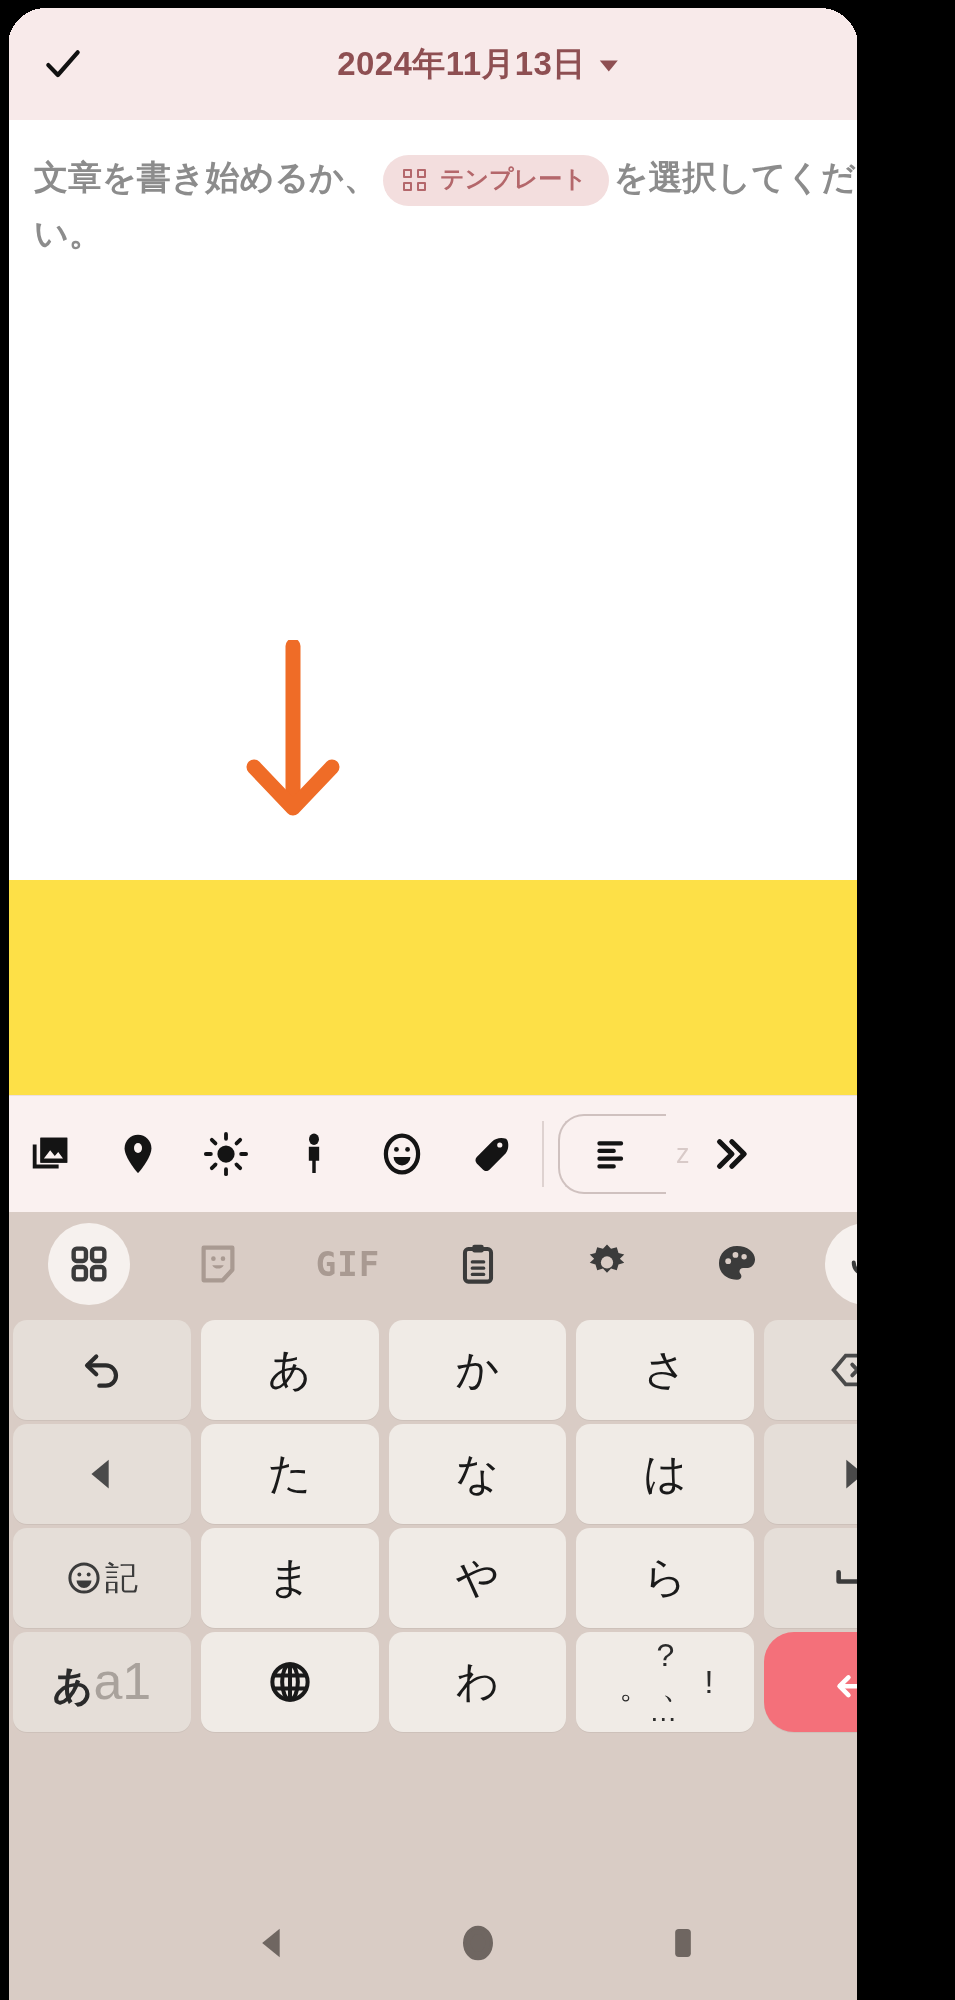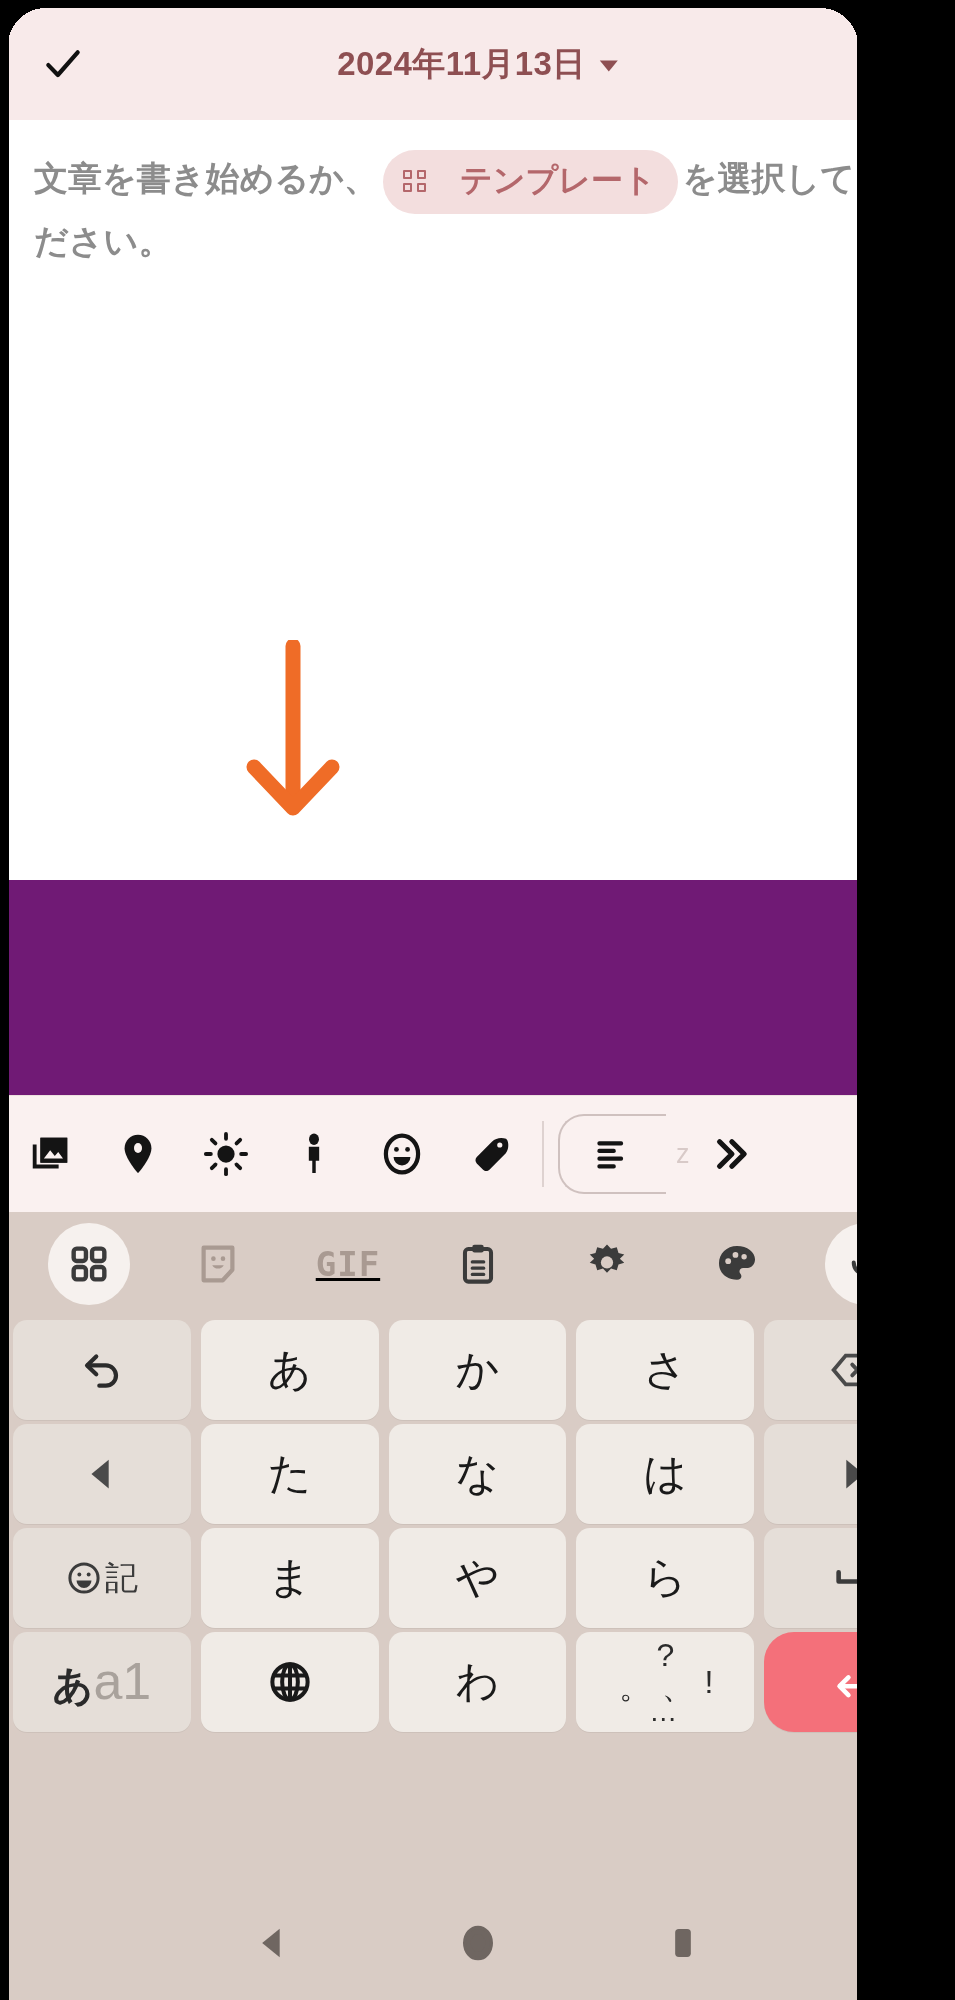--- a/index.html
+++ b/index.html
@@ -5,21 +5,21 @@
   * { box-sizing: border-box; margin: 0; padding: 0; }
   html, body {
     width: 955px; height: 2000px;
     background: #000;
     font-family: "Liberation Sans", "DejaVu Sans", sans-serif;
     overflow: hidden;
   }
   #screen {
     position: relative;
     width: 866px; height: 2000px;
-    background: #701a75;
+    background: #fde047;
     overflow: hidden;
   }
 
   
   .frame-edge { position: absolute; background: #000; z-index: 60; }
   .frame-left  { left: 0; top: 0; width: 9px;  height: 2000px; }
   .frame-right { right: 0; top: 0; width: 9px; height: 2000px; }
   .frame-top   { left: 0; top: 0; width: 955px; height: 8px; }
   .corner { position: absolute; z-index: 61; width: 46px; height: 46px; }
   .corner-tl { left: 0; top: 0;
@@ -76,21 +76,21 @@
   }
   .tpl-chip {
     display: inline-flex; align-items: center; gap: 12px;
     background: #f3dede;
     border-radius: 999px;
     padding: 5px 22px 7px 20px;
     margin: 0 5px;
     vertical-align: -3px;
     cursor: pointer;
   }
-  .tpl-chip .chip-label { color: #b4676b; font-size: 32px; margin-left: 20px; }
+  .tpl-chip .chip-label { color: #b4676b; font-size: 24px; }
   .grid-icon { display: inline-block; width: 25px; height: 25px; position: relative; flex: 0 0 auto; }
   .grid-icon i {
     position: absolute; width: 9px; height: 9px;
     border: 2.2px solid #b4676b; border-radius: 1px;
   }
   .grid-icon i:nth-child(1) { left: 0; top: 2px; }
   .grid-icon i:nth-child(2) { left: 14px; top: 2px; }
   .grid-icon i:nth-child(3) { left: 0; top: 15px; }
   .grid-icon i:nth-child(4) { left: 14px; top: 15px; }
 
@@ -147,21 +147,20 @@
   #keyboard {
     position: absolute; left: 0; top: 1212px;
     width: 955px; height: 674px;
     background: #d9ccc5;
     z-index: 14;
   }
   #kb-toolbar {
     height: 104px;
     display: flex; align-items: center;
     padding: 0 24px;
-    text-decoration: underline;
   }
   .kbt-item {
     flex: 1; height: 88px;
     display: flex; align-items: center; justify-content: center;
     cursor: pointer; position: relative;
   }
   .kbt-item.circled::before {
     content: ""; position: absolute;
     left: 50%; top: 50%; transform: translate(-50%,-50%);
     width: 82px; height: 82px;

